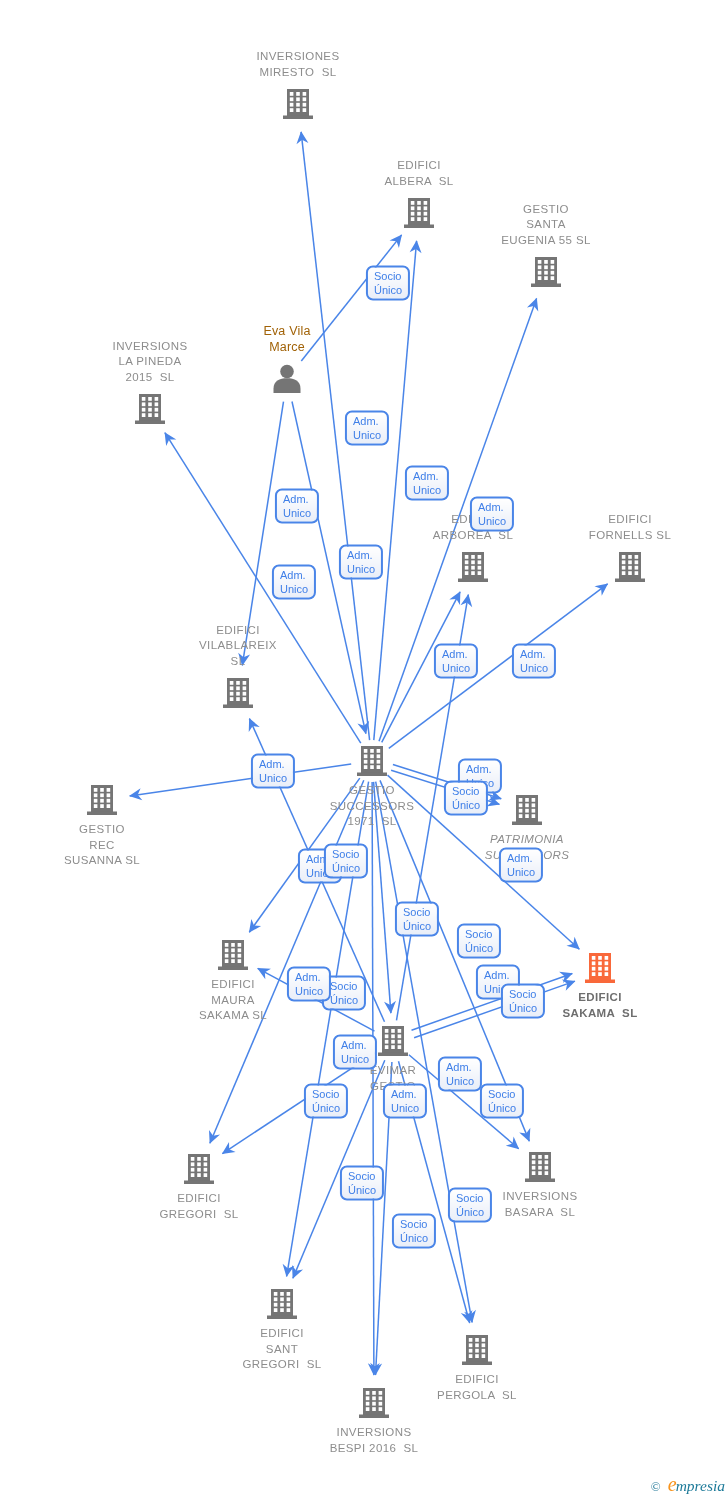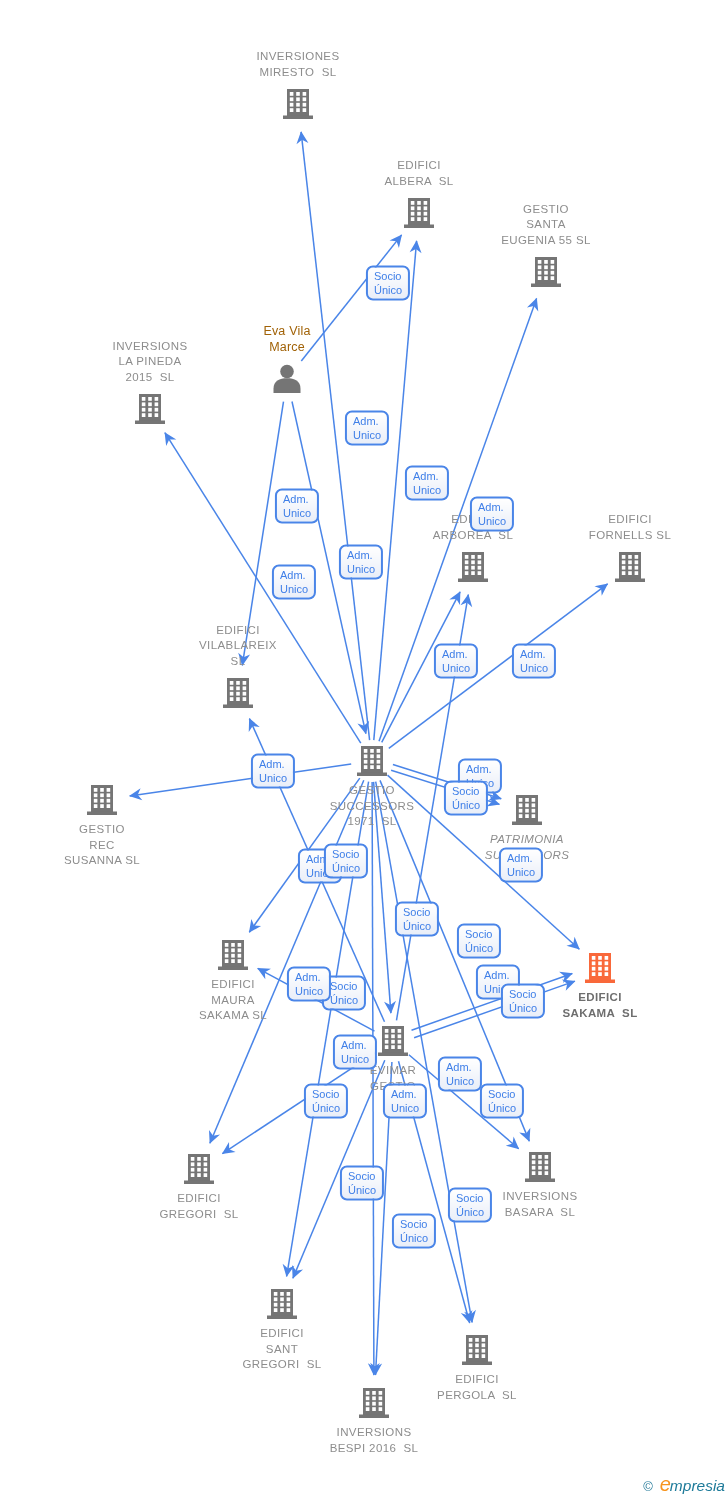--- a/index.html
+++ b/index.html
@@ -16,21 +16,21 @@
   .node-label span{display:block;white-space:pre;}
   .node-label.bold{font-weight:bold;color:#6e6e6e;}
   .node-label.person{font-size:12.5px;color:#a16207;letter-spacing:.2px;}
   .edge-label{position:absolute;transform:translate(-50%,-50%);
               background:linear-gradient(#ffffff,#e9eef8);
               border:2px solid #4a85e8;border-radius:7px;
               color:#3f7fe8;font-size:11px;line-height:13.5px;
               padding:2px 6px;text-align:left;pointer-events:auto;margin-left:33px;}
   .edge-label span{display:block;white-space:pre;}
   .footer{position:absolute;right:3px;bottom:4px;pointer-events:auto;cursor:pointer;
-          font-family:Liberation Sans, sans-serif;font-style:italic;white-space:nowrap;}
+          font-family:Liberation Serif, serif;font-style:italic;white-space:nowrap;}
   .footer .copy{color:#2a7d9c;font-size:13px;font-style:normal;margin-right:7px;}
   .footer .brand-e{color:#f7941d;font-size:20px;}
   .footer .brand-rest{color:#1d7a99;font-size:15.5px;margin-left:-1px;}
 </style>
 </head>
 <body>
 
 <div class="canvas">
 
   <svg id="edges" width="728" height="1500" viewBox="0 0 728 1500" xmlns="http://www.w3.org/2000/svg">

